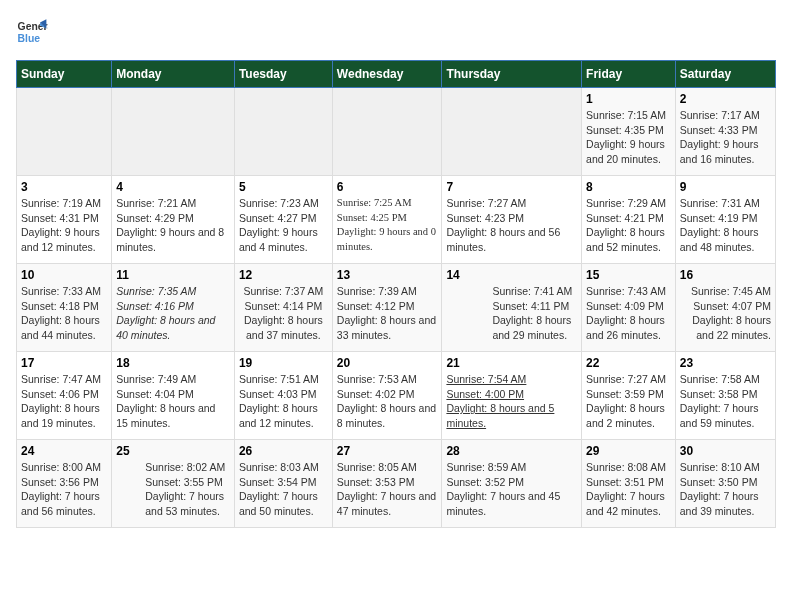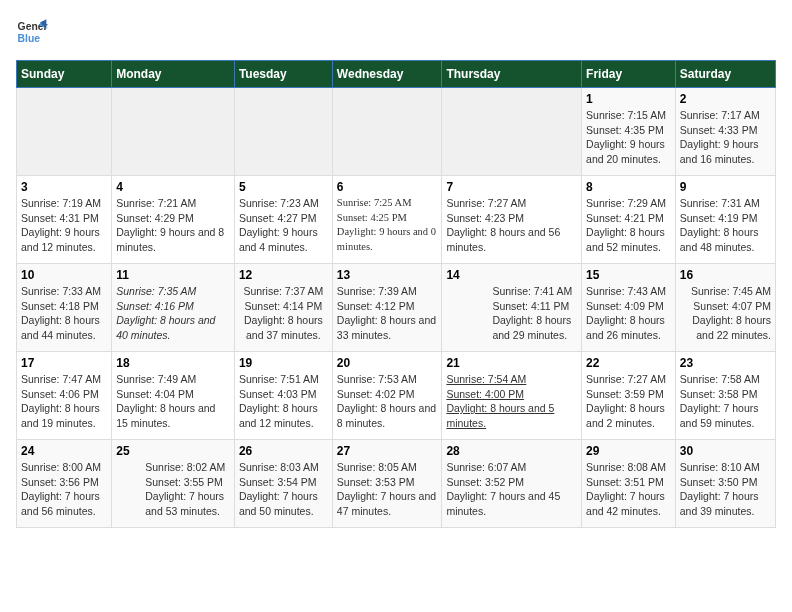--- a/index.html
+++ b/index.html
@@ -290,21 +290,21 @@
 Daylight: 7 hours and 50 minutes.</div>
         </td>
         <td>
           <span class="day-number">27</span>
           <div class="day-info" style="white-space: pre-line;">Sunrise: 8:05 AM
 Sunset: 3:53 PM
 Daylight: 7 hours and 47 minutes.</div>
         </td>
         <td>
           <span class="day-number">28</span>
-          <div class="day-info" style="white-space: pre-line;">Sunrise: 6:07 AM
+          <div class="day-info" style="white-space: pre-line;">Sunrise: 8:59 AM
 Sunset: 3:52 PM
 Daylight: 7 hours and 45 minutes.</div>
         </td>
         <td>
           <span class="day-number">29</span>
           <div class="day-info" style="white-space: pre-line;">Sunrise: 8:08 AM
 Sunset: 3:51 PM
 Daylight: 7 hours and 42 minutes.</div>
         </td>
         <td>

